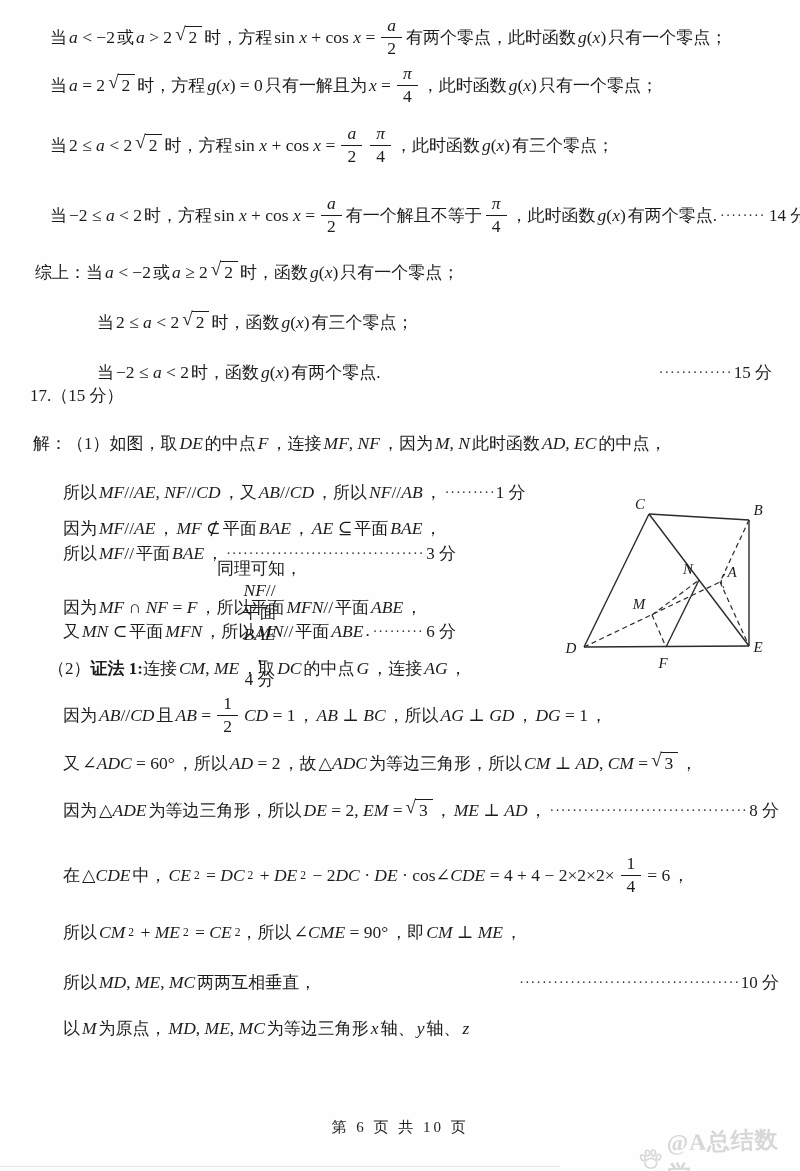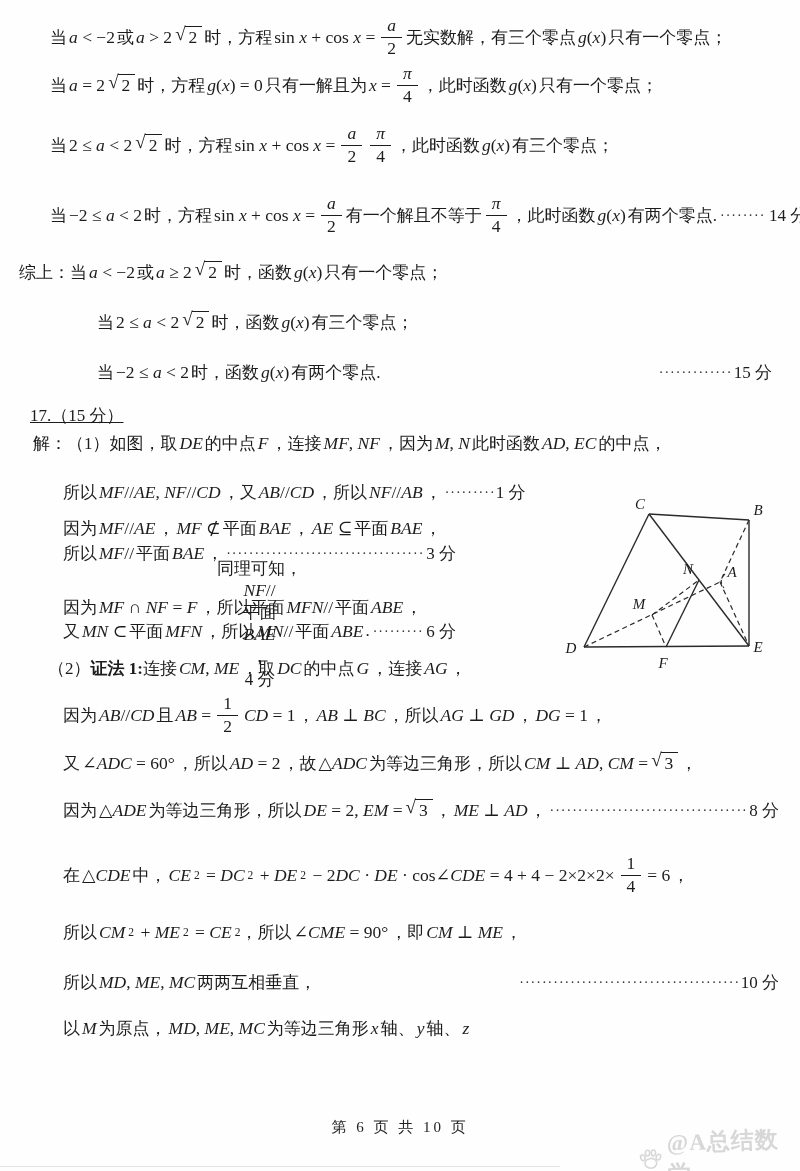--- a/index.html
+++ b/index.html
@@ -81,21 +81,21 @@
         <span class="sqrt">
           <span class="sign">√</span>
           <span class="rad"><span class="mth">2</span></span>
         </span>
         <span class="cjk">时，方程</span>
         <span class="mth">sin <i>x</i> + cos <i>x</i> =</span>
         <span class="frac">
           <span class="num"><span class="mth"><i>a</i></span></span>
           <span class="den"><span class="mth">2</span></span>
         </span>
-        <span class="cjk">无实数解，有三个零点</span>
+        <span class="cjk">有两个零点，此时函数</span>
         <span class="mth"><i>g</i>(<i>x</i>)</span>
         <span class="cjk">只有一个零点；</span>
       </div>
       <div class="line" style="top: 62px; left: 50px;">
         <span class="cjk">当</span>
         <span class="mth"><i>a</i> = 2</span>
         <span class="sqrt">
           <span class="sign">√</span>
           <span class="rad"><span class="mth">2</span></span>
         </span>
@@ -145,21 +145,21 @@
         <span class="frac">
           <span class="num"><span class="mth"><i>π</i></span></span>
           <span class="den"><span class="mth">4</span></span>
         </span>
         <span class="cjk">，此时函数</span>
         <span class="mth"><i>g</i>(<i>x</i>)</span>
         <span class="cjk">有两个零点.</span>
         <span class="lead" style="width: 46px;">············</span>
         <span class="cjk">14 分</span>
       </div>
-      <div class="line" style="top: 249px; left: 19px; justify-content: space-between;">
+      <div class="line" style="top: 249px; left: 35px; justify-content: space-between;">
         <span class="cjk">综上：当</span>
         <span class="mth"><i>a</i> &lt; −2</span>
         <span class="cjk">或</span>
         <span class="mth"><i>a</i> ≥ 2</span>
         <span class="sqrt">
           <span class="sign">√</span>
           <span class="rad"><span class="mth">2</span></span>
         </span>
         <span class="cjk">时，函数</span>
         <span class="mth"><i>g</i>(<i>x</i>)</span>
@@ -179,21 +179,21 @@
       <div class="line" style="top: 349px; left: 97px; width: 675px;">
         <span class="cjk">当</span>
         <span class="mth">−2 ≤ <i>a</i> &lt; 2</span>
         <span class="cjk">时，函数</span>
         <span class="mth"><i>g</i>(<i>x</i>)</span>
         <span class="cjk">有两个零点.</span>
         <span class="gap fill"></span>
         <span class="lead" style="width: 72px;">··················</span>
         <span class="cjk">15 分</span>
       </div>
-      <div class="line" style="top: 392px; left: 30px; text-decoration: underline;">
+      <div class="line" style="top: 372px; left: 30px;">
         <span class="cjk">17.（15 分）</span>
       </div>
       <div class="line" style="top: 420px; left: 33px;">
         <span class="cjk">解：（1）如图，取</span>
         <span class="mth"><i>D</i><i>E</i></span>
         <span class="cjk">的中点</span>
         <span class="mth"><i>F</i></span>
         <span class="cjk">，连接</span>
         <span class="mth"><i>M</i><i>F</i>, <i>N</i><i>F</i></span>
         <span class="cjk">，因为</span>

